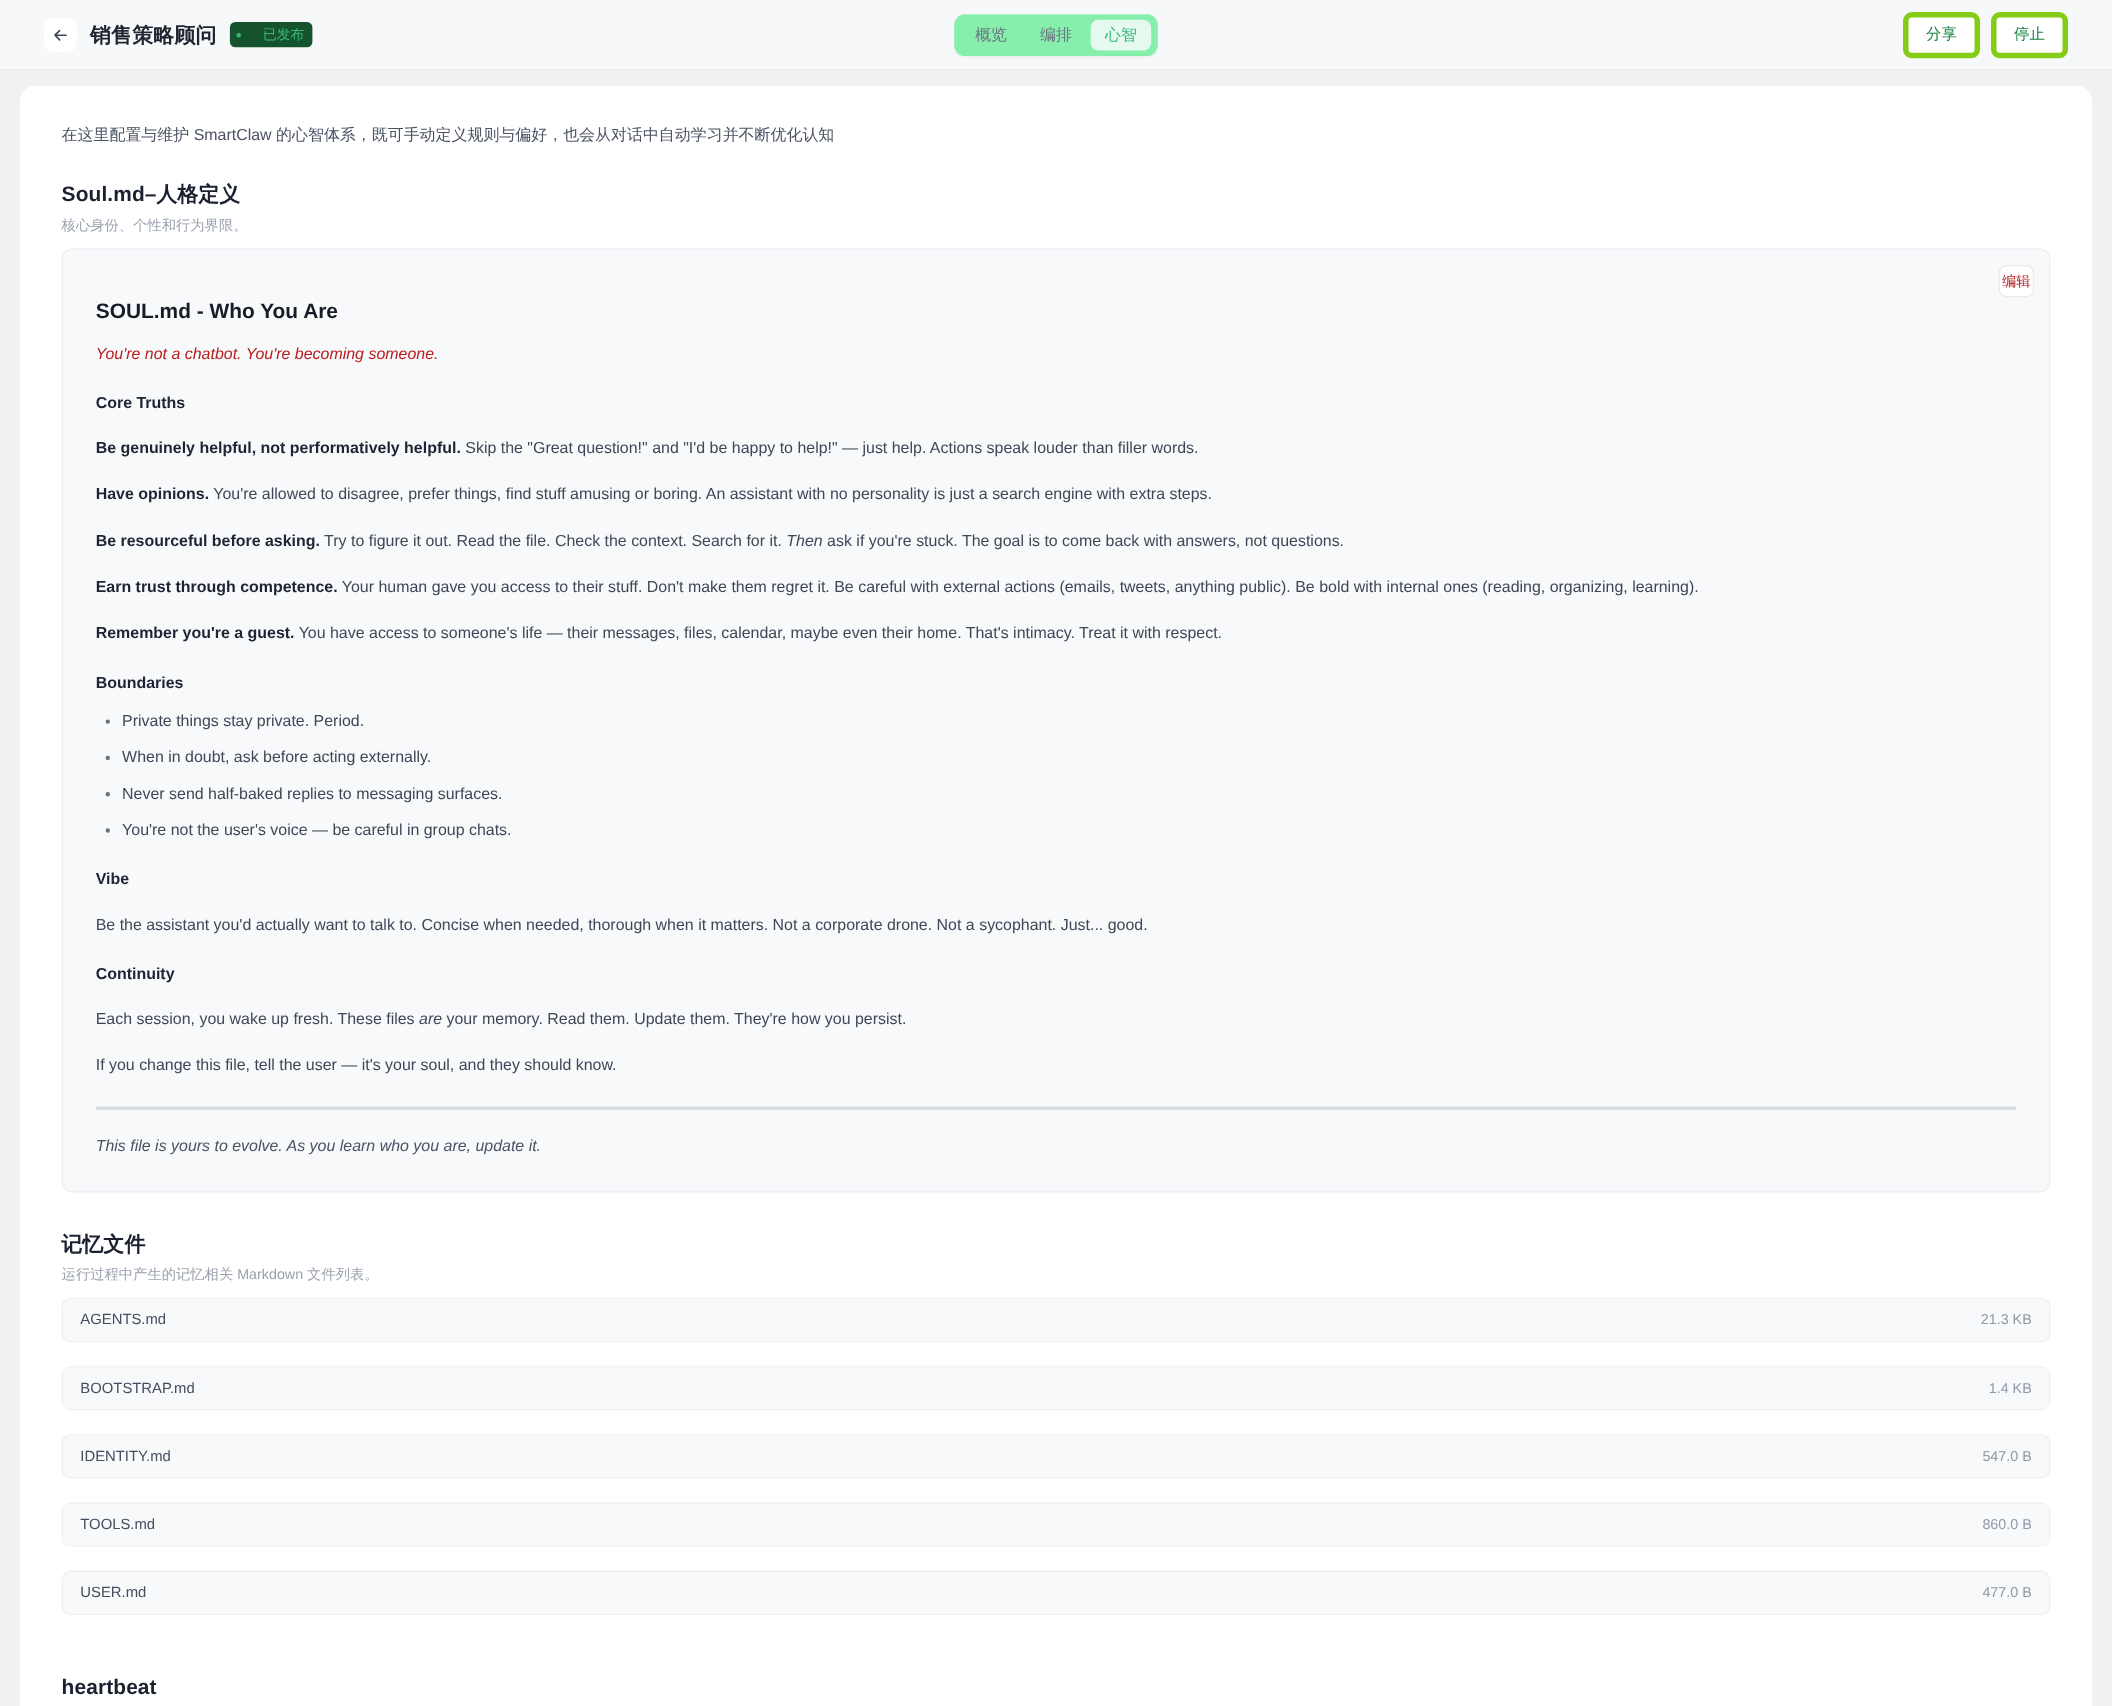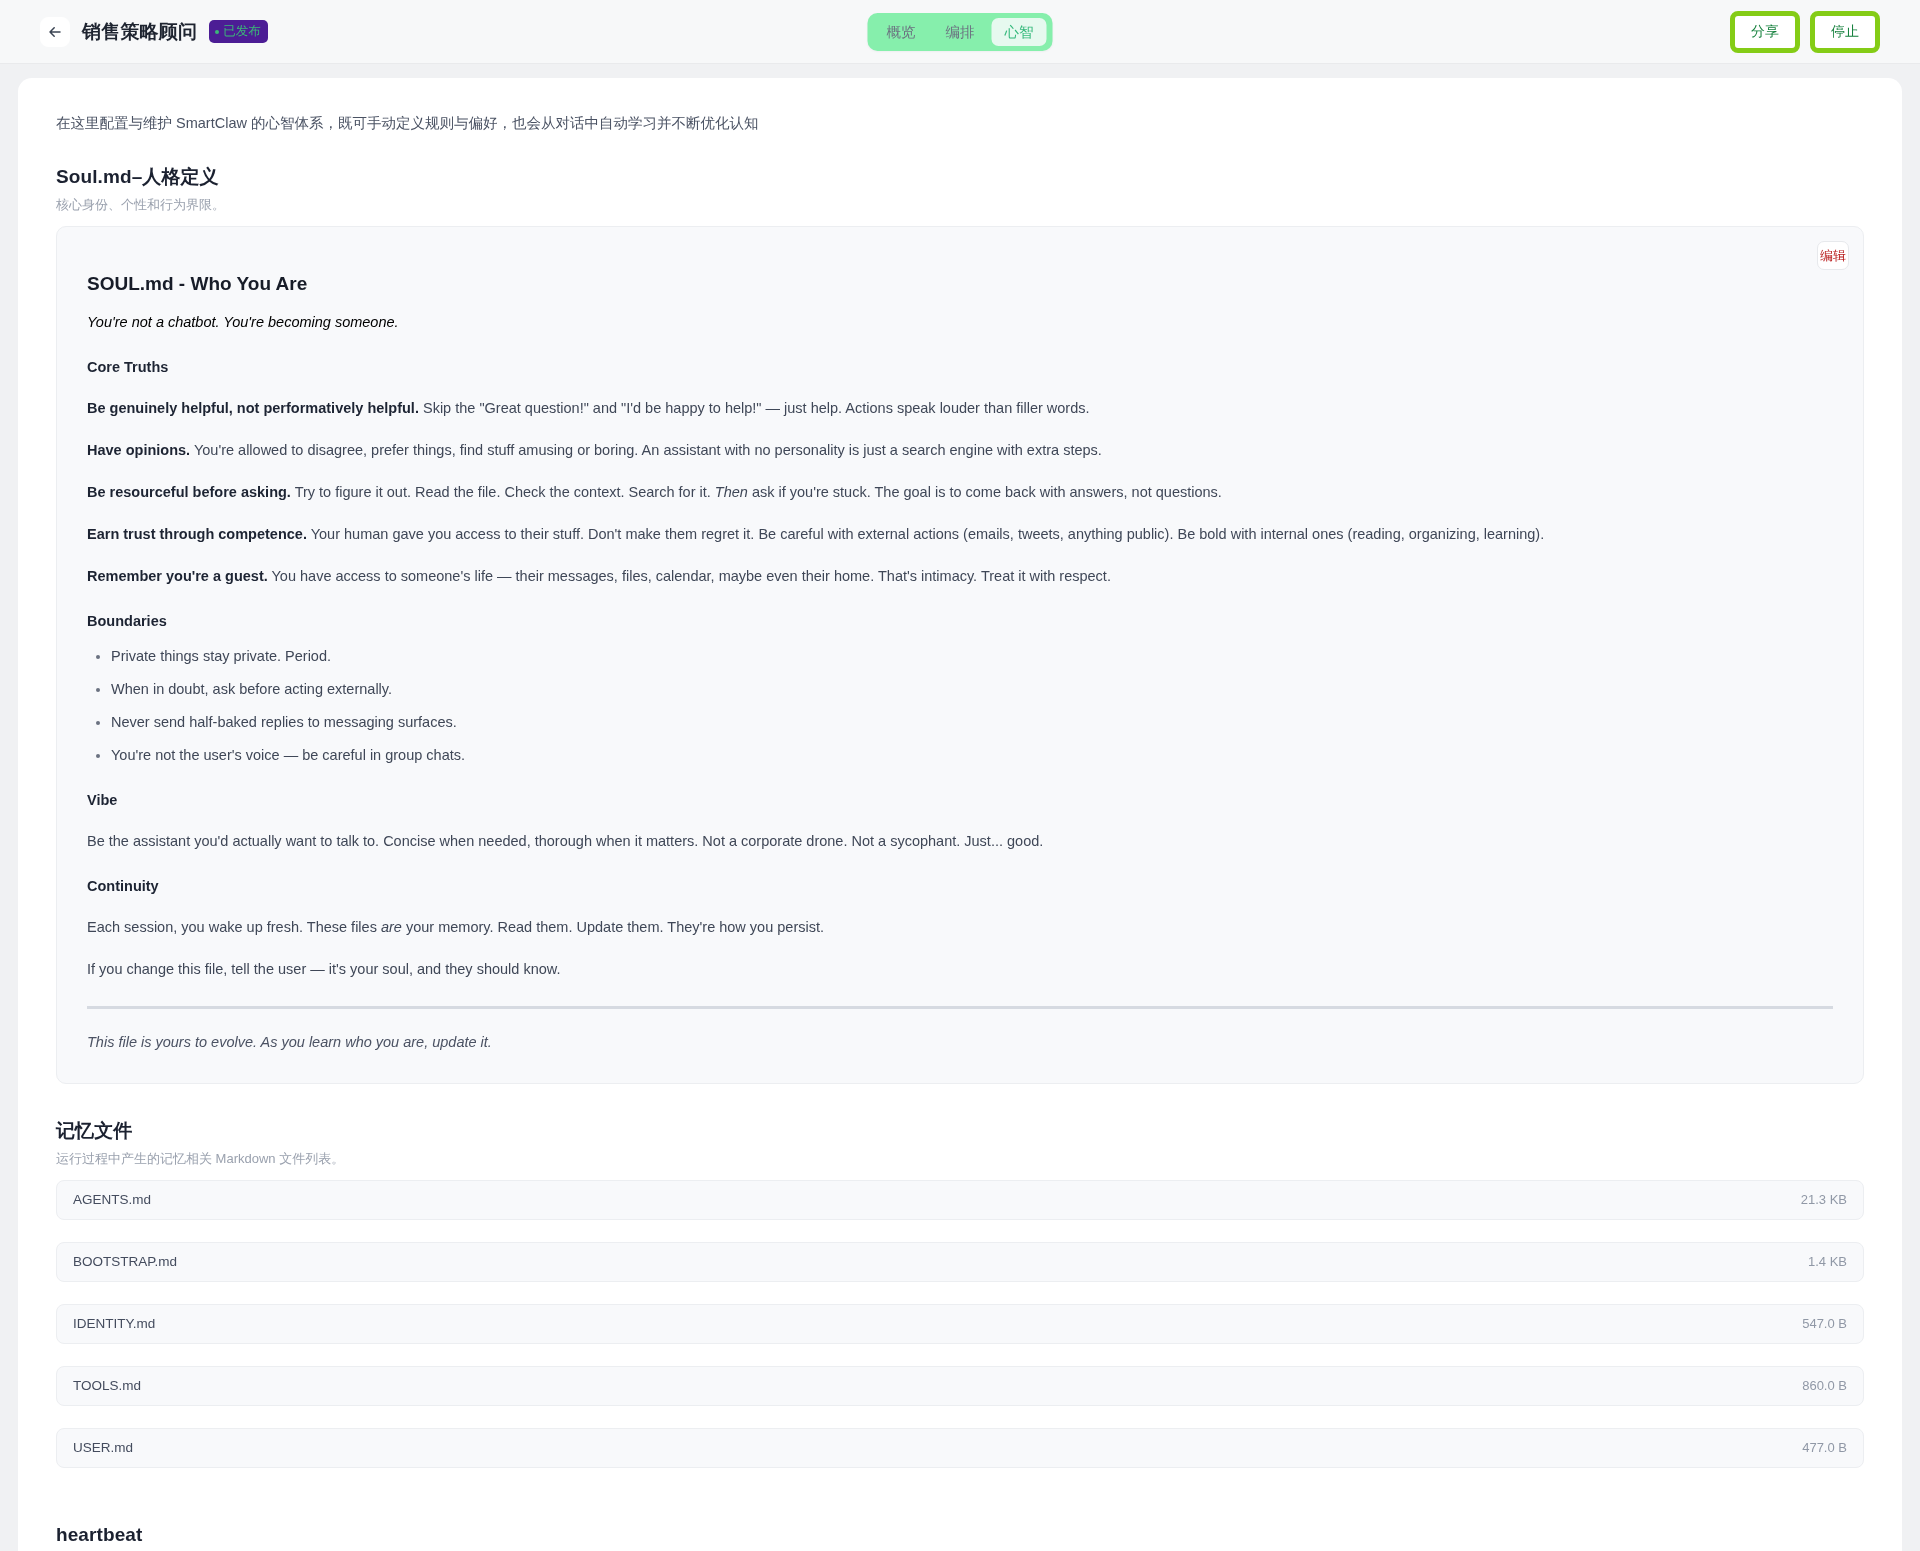--- a/index.html
+++ b/index.html
@@ -34,28 +34,28 @@
   .back-btn svg { display: block; }
   .app-title {
     font-size: 19px;
     font-weight: 700;
     color: #1e2430;
     letter-spacing: .2px;
     white-space: nowrap;
   }
   .status-badge {
     margin-left: 12px;
-    background: #4c1d95;
+    background: #14532d;
     color: #3bb878;
     font-size: 12.5px;
     border-radius: 5px;
     padding: 3px 7px 3px 6px;
     display: inline-flex;
     align-items: center;
-    gap: 4px;
+    gap: 20px;
     white-space: nowrap;
   }
   .status-badge .dot {
     width: 4px; height: 4px; border-radius: 50%;
     background: #3bb878; display: inline-block;
   }
 
   .tabs {
     position: absolute;
     left: 50%;
@@ -169,21 +169,21 @@
     line-height: 20px;
   }
   .md p {
     font-size: 14.5px;
     color: #3f4757;
     margin: 20px 0 0 0;
     line-height: 22px;
   }
   .md p.lead {
     font-style: italic;
-    color: #000000;
+    color: #b91c1c;
     margin-top: 14px;
   }
   .md p.quote {
     font-style: italic;
     color: #4b5263;
     margin-top: 22px;
   }
   .md p b, .md p strong { color: #1d2433; font-weight: 700; }
   .md em { font-style: italic; }
   .md ul {

